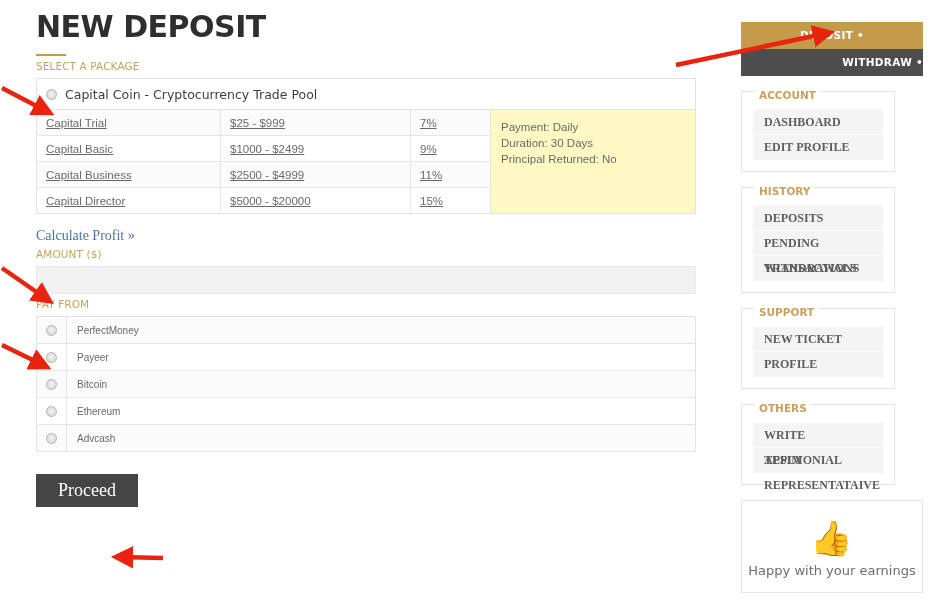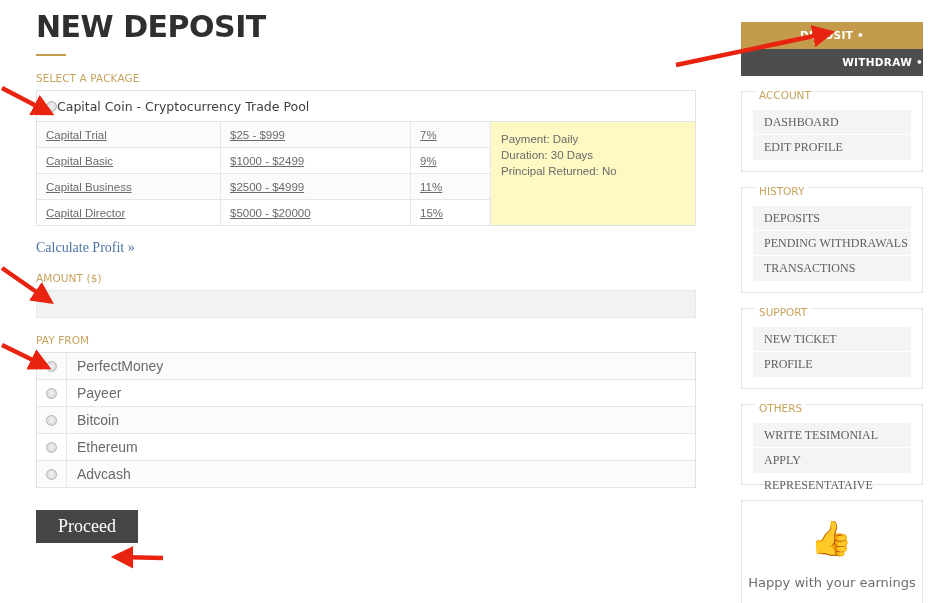--- a/index.html
+++ b/index.html
@@ -52,21 +52,21 @@
     background: #c39b4a;
     margin-top: 11px;
   }
 
   
   .field-label {
     font-family: "DejaVu Sans", sans-serif;
     font-size: 10.5px;
     color: #c6a35c;
     letter-spacing: 0.1px;
-    margin-top: 16px;
+    margin-top: 4px;
     margin-bottom: 6px;
   }
 
   
   .package-box {
     border: 1px solid #e2e2e2;
     background: #fff;
     box-sizing: border-box;
     width: 660px;
   }
@@ -75,21 +75,21 @@
     align-items: center;
     height: 31px;
     padding-left: 9px;
     border-bottom: 1px solid #e2e2e2;
     box-sizing: border-box;
   }
   .package-head .pkg-name {
     font-family: "DejaVu Sans", sans-serif;
     font-size: 12.5px;
     color: #3e3e3e;
-    margin-left: 0;
+    margin-left: 8px;
   }
 
   .radio {
     width: 11px;
     height: 11px;
     border-radius: 50%;
     border: 1px solid #b4b4b4;
     background: radial-gradient(circle at 50% 45%, #f2f2f2 0%, #dcdcdc 70%, #cfcfcf 100%);
     box-sizing: border-box;
     display: inline-block;
@@ -178,21 +178,21 @@
     width: 29px;
     display: flex;
     justify-content: center;
     align-items: center;
     flex: none;
     align-self: stretch;
     border-right: 1px solid #e6e6e6;
   }
   .pay-row .pay-name {
     padding-left: 10px;
-    font-size: 14px;
+    font-size: 10px;
     color: #6a6a6a;
   }
 
   
   .proceed-btn {
     margin-top: 22px;
     width: 102px;
     height: 33px;
     background: #454545;
     color: #ffffff;
@@ -220,21 +220,22 @@
   }
   .side-btn.deposit { background: #c39b4a; }
   .side-btn.withdraw { background: #4d4d4d; text-align: right; }
 
   
   .side-group {
     border: 1px solid #e4e4e4;
     margin-top: 15px;
     padding: 0 11px 11px 11px;
     box-sizing: border-box;
-    width: 182px;
+    width: 154px;
+    font-weight: bold;
   }
   .side-group .legend {
     font-family: "DejaVu Sans", sans-serif;
     font-size: 10.5px;
     color: #c6a35c;
     background: #ffffff;
     display: inline-block;
     padding: 0 4px;
     margin-left: 2px;
     position: relative;
@@ -266,21 +267,21 @@
   }
   .happy-card .thumb {
     font-size: 34px;
     line-height: 38px;
     color: #6e6e6e;
   }
   .happy-card .happy-text {
     font-family: "DejaVu Sans", sans-serif;
     font-size: 13px;
     color: #6e6e6e;
-    margin-top: 18px;
+    margin-top: 6px;
   }
 
   
   .arrow-layer {
     position: absolute;
     left: 0; top: 0;
     width: 934px; height: 603px;
     pointer-events: none;
   }
 </style>

